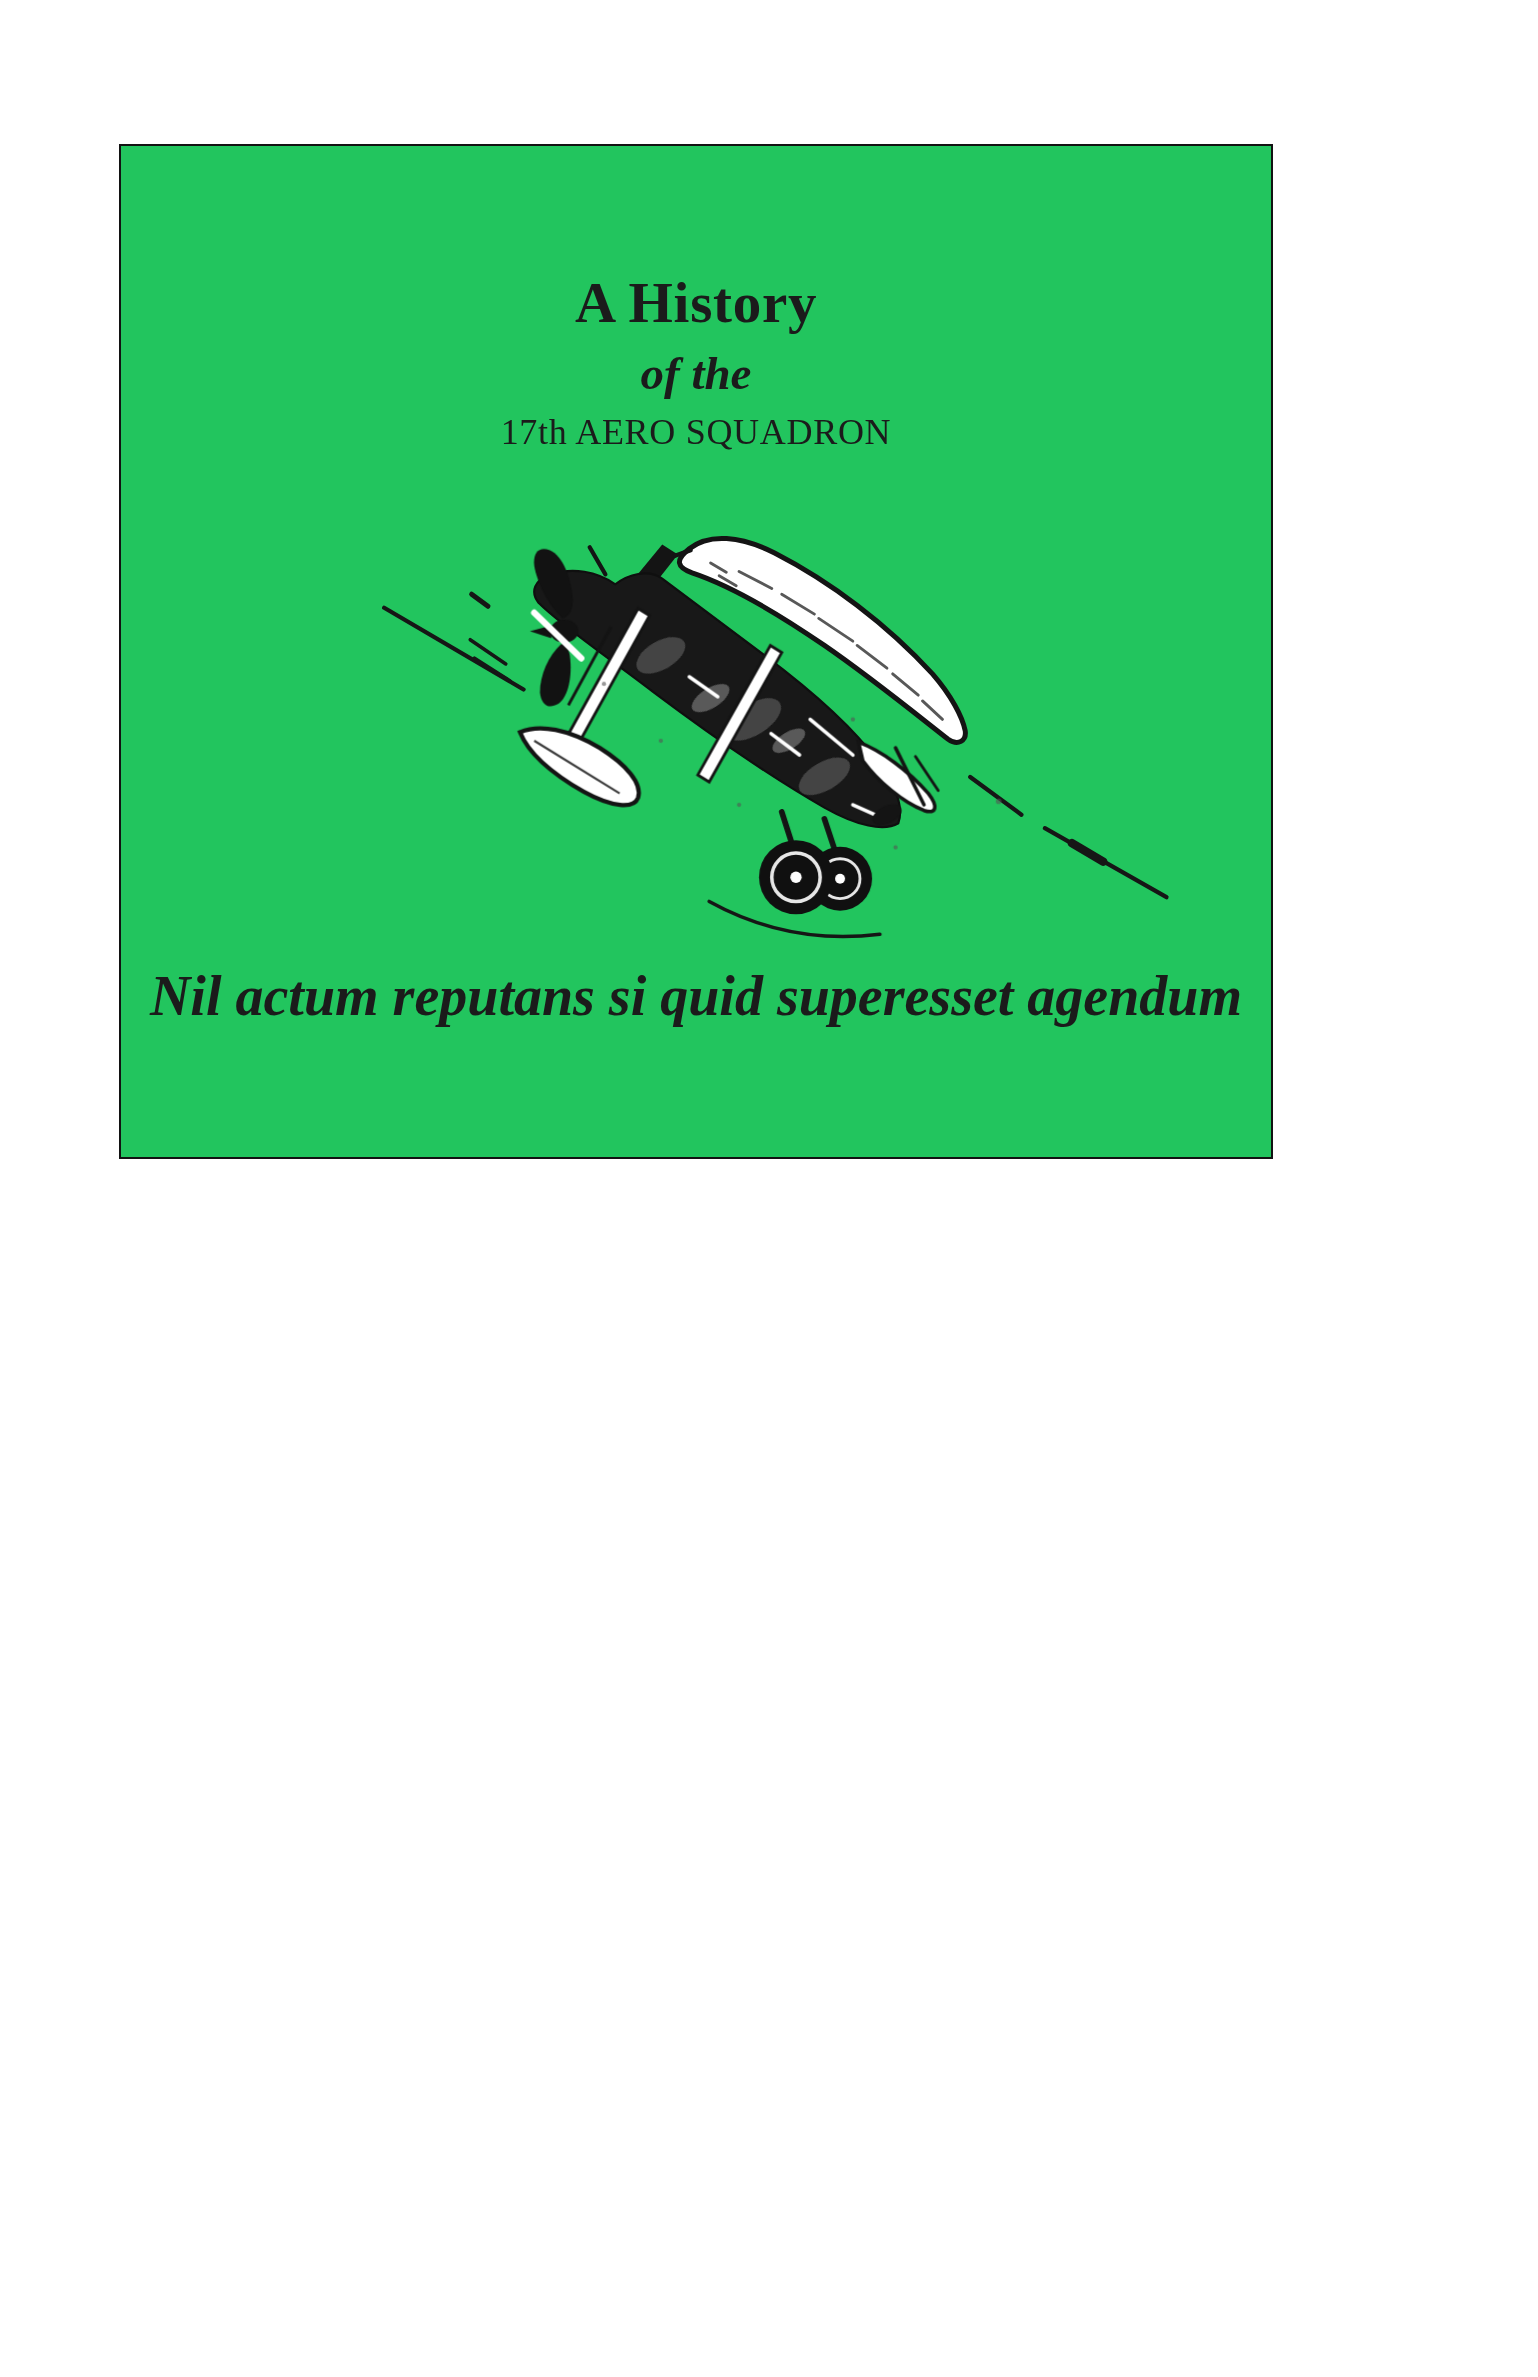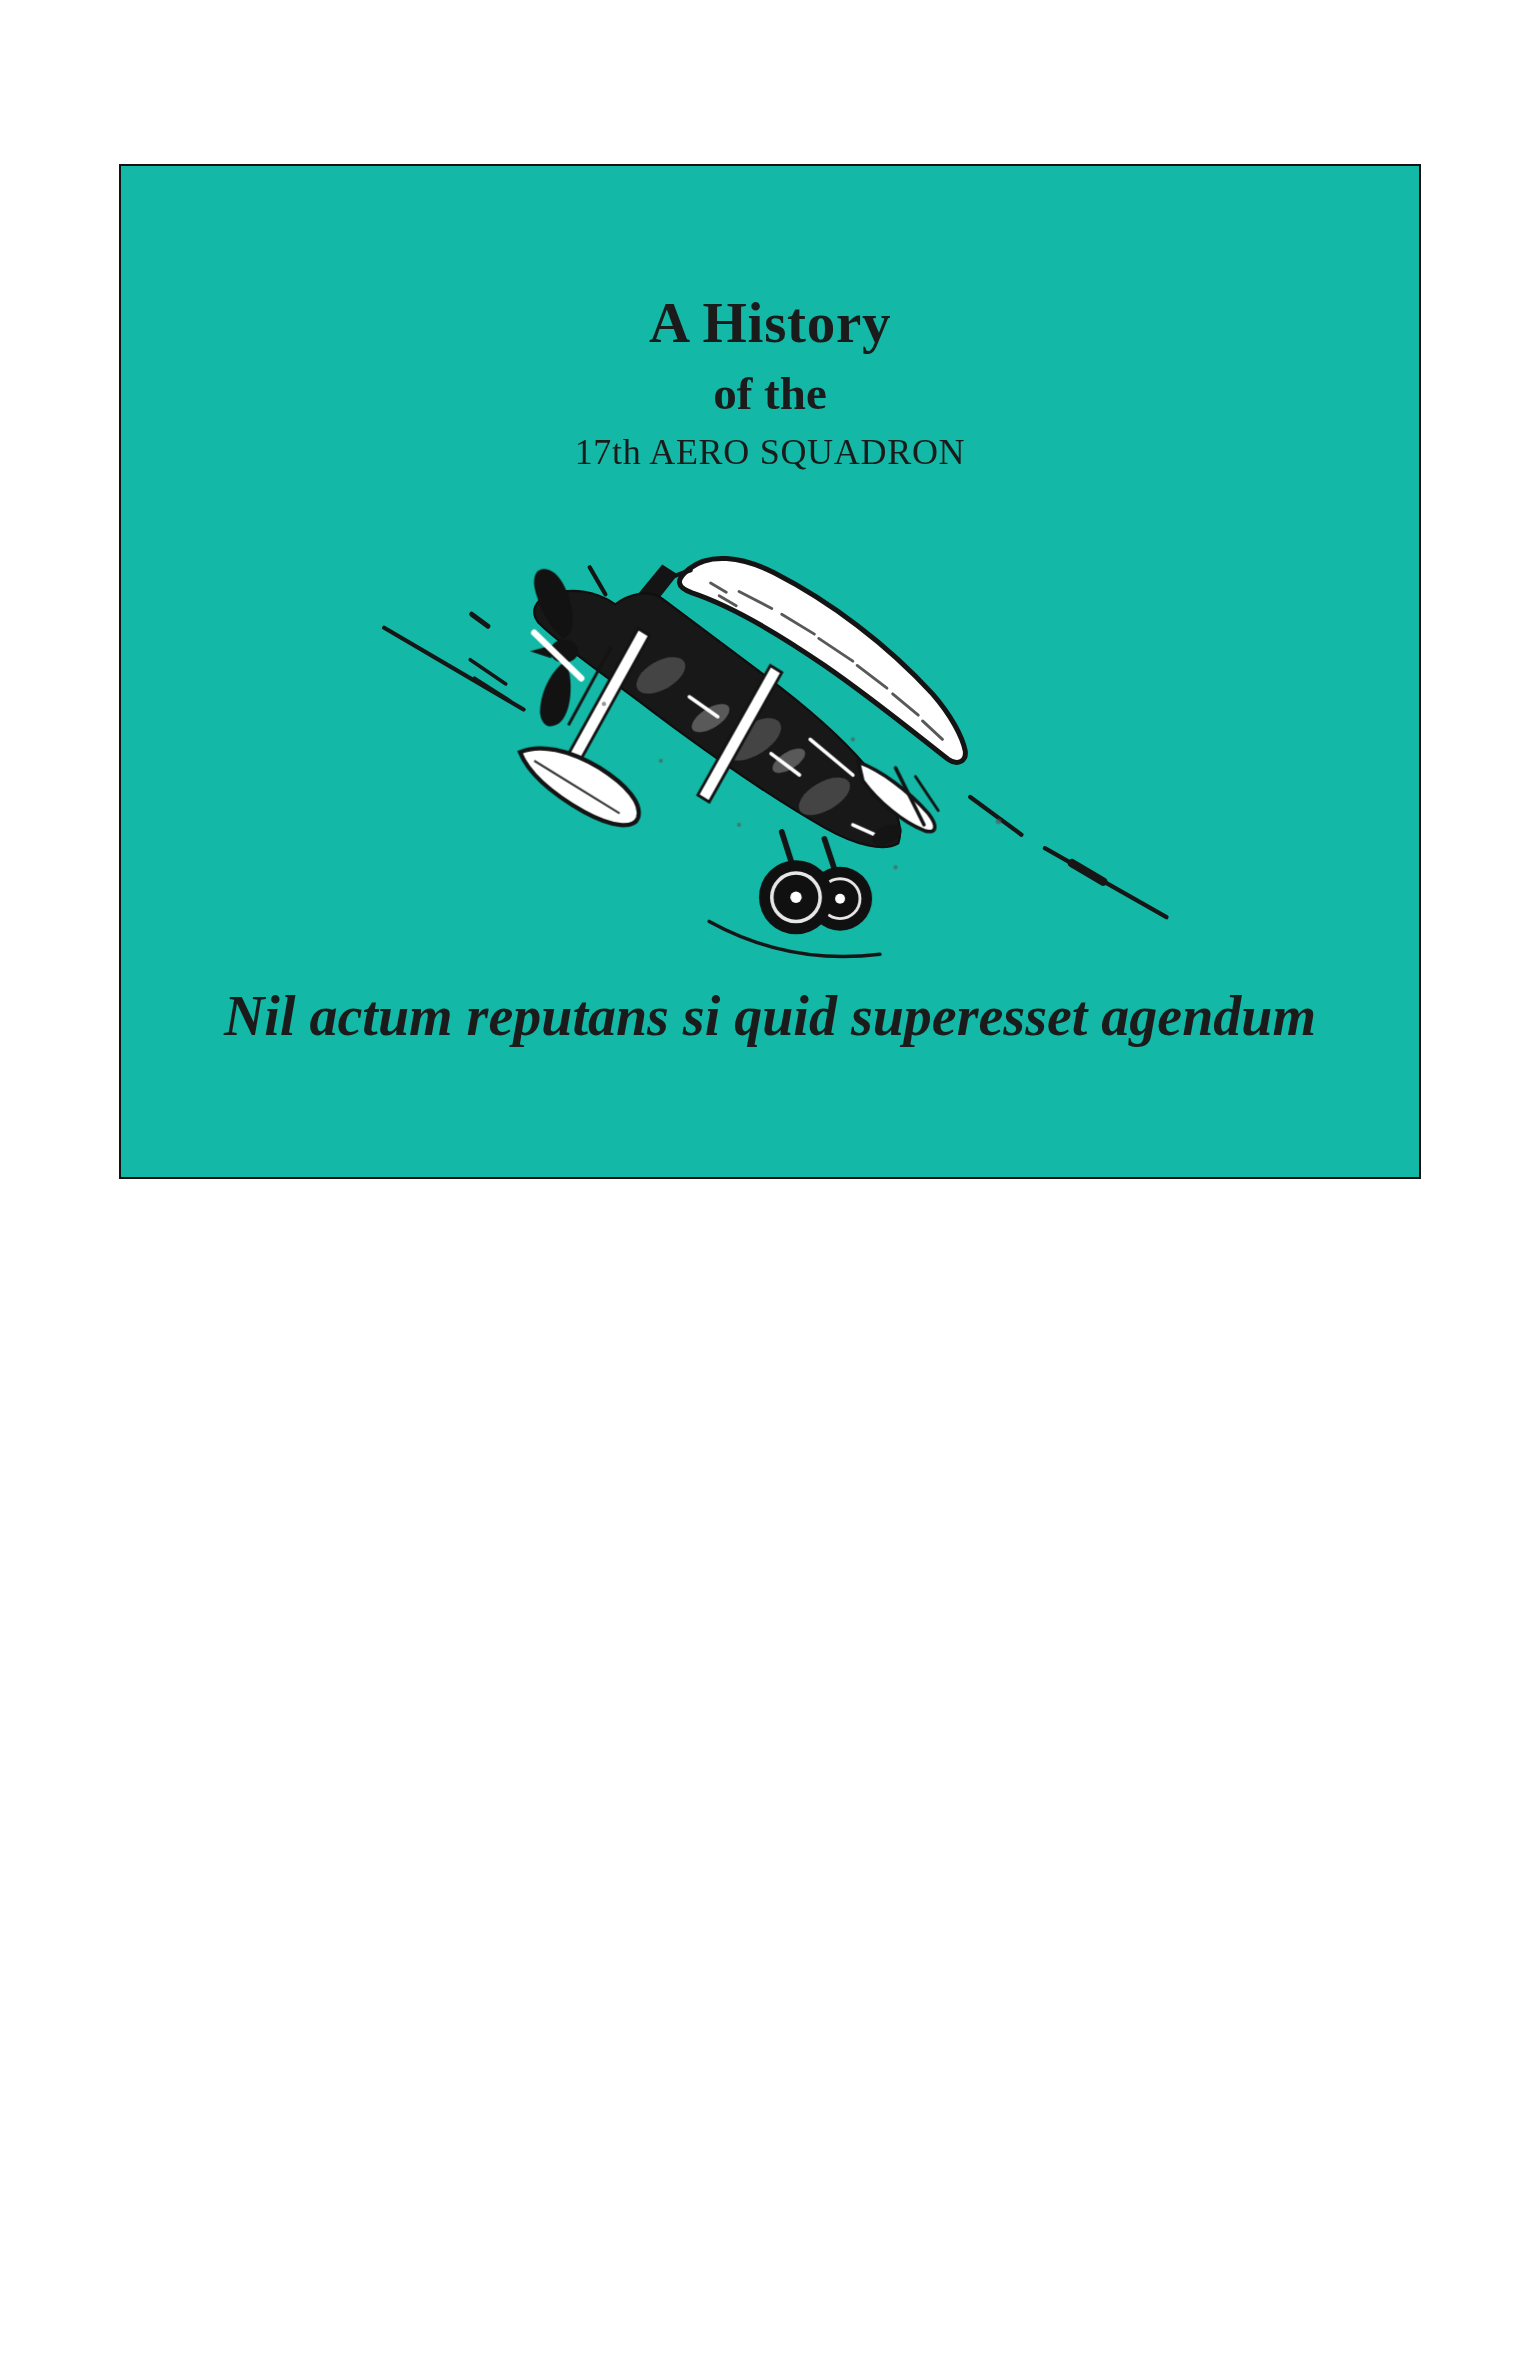--- a/index.html
+++ b/index.html
@@ -12,45 +12,46 @@
     width: 1539px;
     height: 2377px;
     background: #ffffff;
     font-family: "Liberation Serif", "DejaVu Serif", serif;
     color: #1b1b1b;
     overflow: hidden;
   }
   .cover-box {
     position: absolute;
     left: 119px;
-    top: 164px;
-    width: 1302px;
+    top: 144px;
+    width: 1154px;
     height: 1015px;
     border: 2.8px solid #121212;
     box-sizing: border-box;
-    background: #14b8a6;
+    background: #22c55e;
   }
   .cover-box > div {
     position: absolute;
     left: 0;
     right: 0;
     text-align: center;
     line-height: 1;
     white-space: nowrap;
   }
   .title-1 {
     top: 128px;
     font-size: 57px;
     font-weight: 700;
     letter-spacing: 0.7px;
   }
   .title-2 {
     top: 204px;
     font-size: 47px;
     font-weight: 700;
+    font-style: italic;
   }
   .title-3 {
     top: 268px;
     font-size: 36px;
     font-weight: 400;
     letter-spacing: 0.7px;
   }
   .plane-art {
     position: absolute;
     left: 234px;

